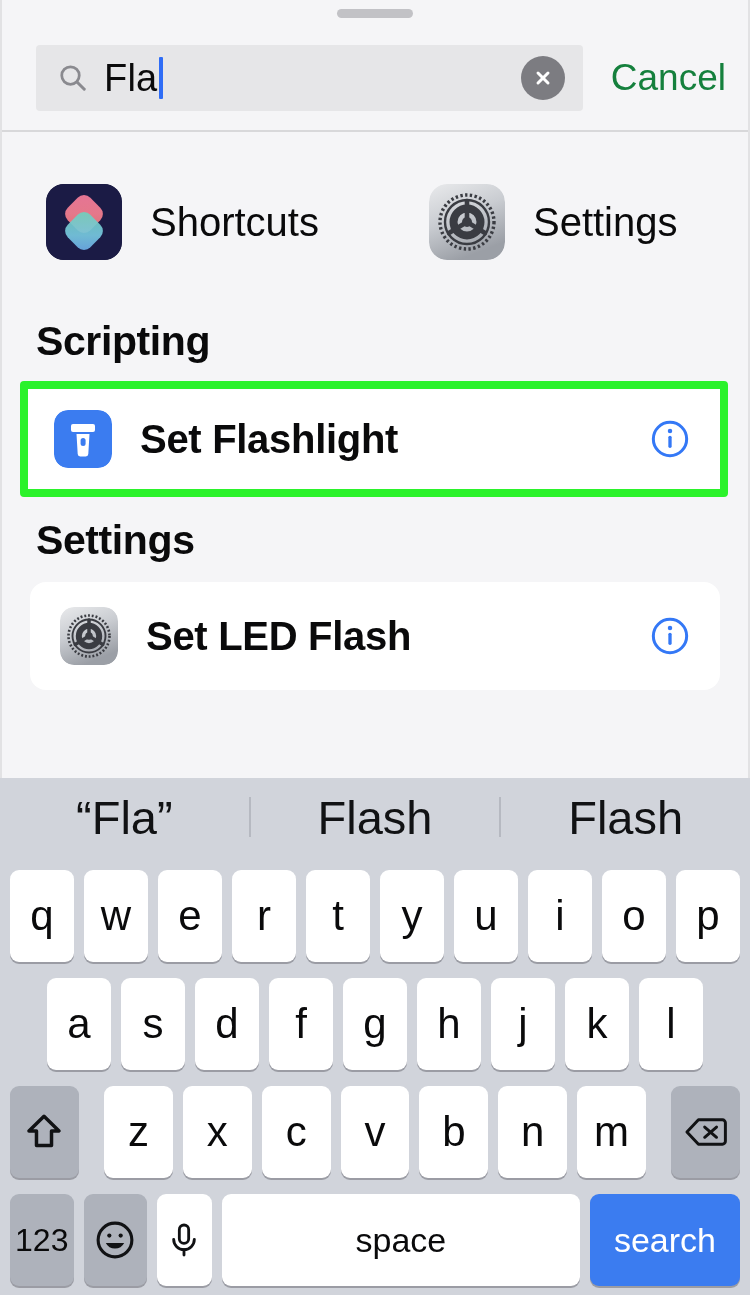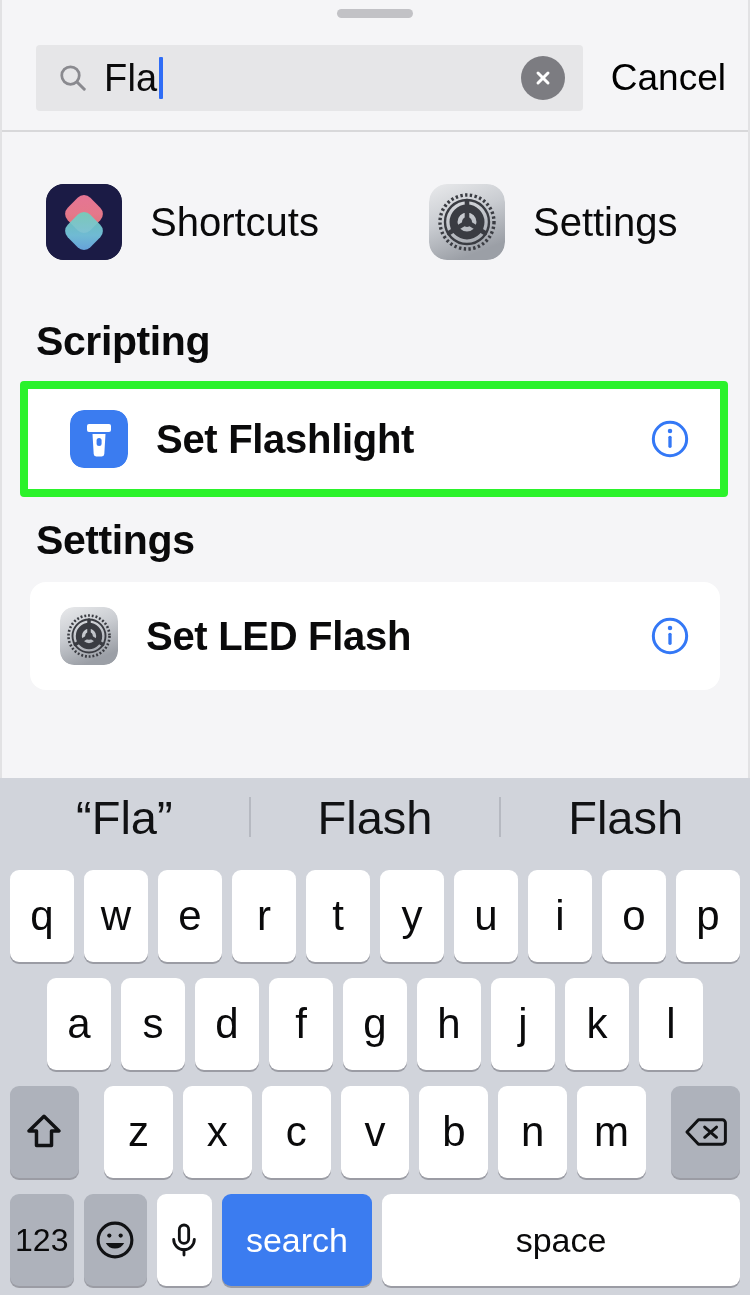--- a/index.html
+++ b/index.html
@@ -38,21 +38,21 @@
   }
   .caret {
     width: 4px; height: 42px; background: #2f6df6; margin-left: 2px; border-radius: 1px;
   }
   .clear-btn {
     margin-left: auto; width: 44px; height: 44px; border-radius: 50%;
     background: #7c7c81; display: flex; align-items: center; justify-content: center;
     flex: none;
   }
   .cancel-btn {
-    font-size: 37px; color: #000000; margin-left: 28px; white-space: nowrap;
+    font-size: 37px; color: #15803d; margin-left: 28px; white-space: nowrap;
     background: none; border: none; font-family: inherit; cursor: pointer;
   }
   .hr { height: 2px; background: #d8d8da; width: 100%; }
 
   
   .apps-row { display: flex; align-items: center; padding: 52px 0 0 44px; gap: 18px; }
   .app-chip { display: flex; align-items: center; }
   .app-chip + .app-chip { margin-left: 92px; }
   .app-icon { width: 76px; height: 76px; border-radius: 18px; flex: none; overflow: hidden; }
   .app-label { font-size: 40px; color: #0a0a0b; margin-left: 28px; white-space: nowrap; }
@@ -73,21 +73,20 @@
 
   
   .highlight-box {
     margin: 16px 20px 0 18px; border: 8px solid #2bf22b; border-radius: 4px;
     background: #fff;
   }
   .result-card {
     background: #ffffff; border-radius: 16px;
     display: flex; align-items: center; padding: 0 30px 0 26px;
     height: 100px;
-    margin-left: 16px;
   }
   .card-plain {
     margin: 18px 28px 0 28px;
     height: 108px; border-radius: 16px; padding: 0 30px 0 30px;
   }
   .row-icon { width: 58px; height: 58px; border-radius: 14px; flex: none; overflow: hidden; }
   .row-label {
     font-size: 40px; font-weight: bold; color: #0a0a0b;
     margin-left: 28px; letter-spacing: -.3px; white-space: nowrap;
   }
@@ -348,19 +347,19 @@
           <path d="M7 13.6 A5.6 5.6 0 0 0 17 13.6 Z" fill="#111214"></path>
         </svg>
       </div>
       <div class="key key-mic">
         <svg width="40" height="40" viewBox="0 0 24 24">
           <rect x="9.2" y="3" width="5.6" height="11" rx="2.8" fill="none" stroke="#111214" stroke-width="1.7"></rect>
           <path d="M5.8 11.6 A6.2 6.2 0 0 0 18.2 11.6" fill="none" stroke="#111214" stroke-width="1.7" stroke-linecap="round"></path>
           <line x1="12" y1="17.8" x2="12" y2="21" stroke="#111214" stroke-width="1.7" stroke-linecap="round"></line>
         </svg>
       </div>
+      <div class="key key-space">space</div>
       <div class="key key-blue key-search">search</div>
-      <div class="key key-space">space</div>
     </div>
 
   </div>
 
 </div>
 
 </body></html>

